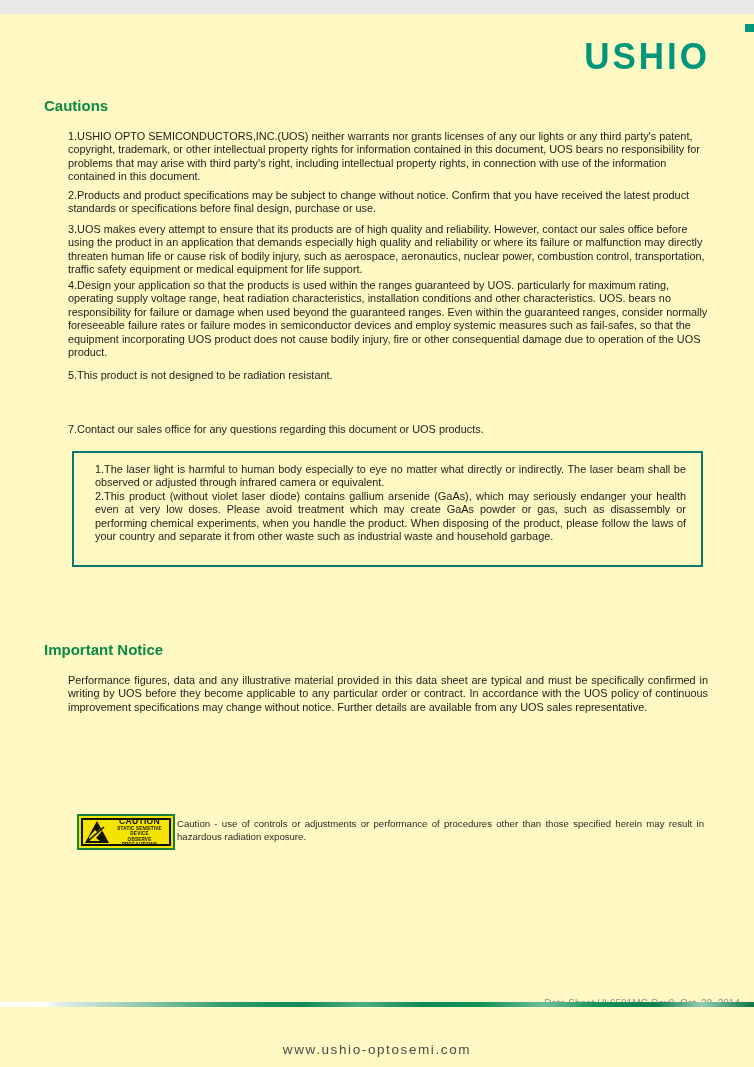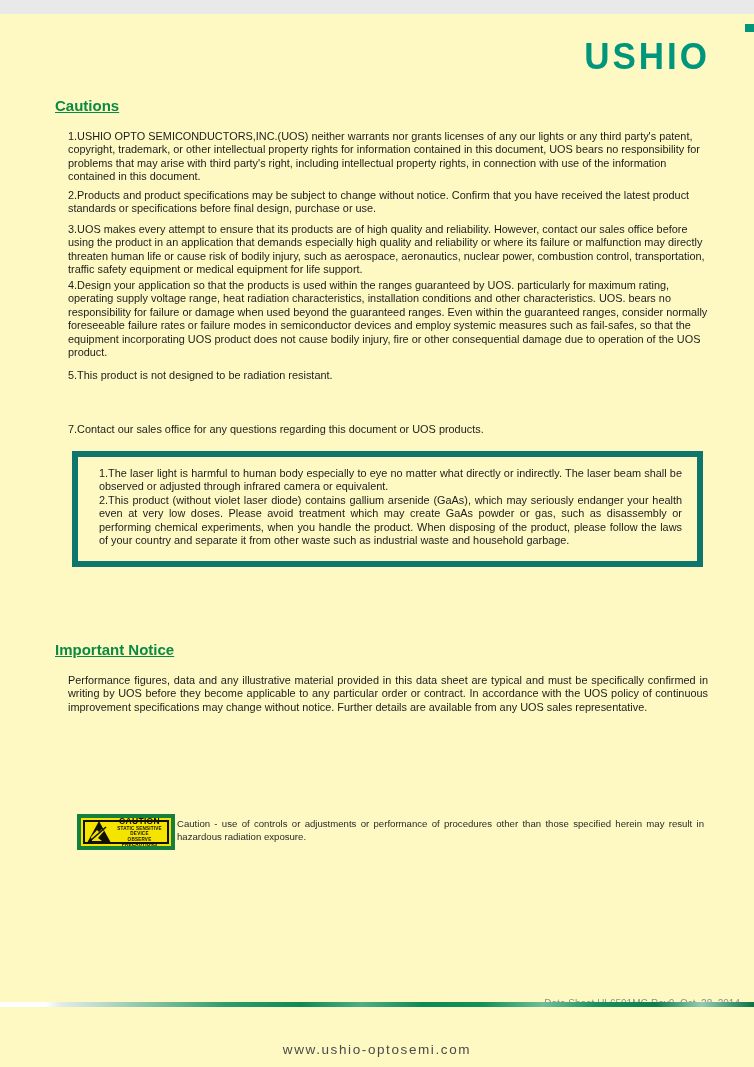--- a/index.html
+++ b/index.html
@@ -28,25 +28,24 @@
   .edge-mark {
     position: absolute;
     top: 10px;
     right: 0;
     width: 9px;
     height: 8px;
     background: #00967B;
   }
   .section-title {
     position: absolute;
-    left: 55px;
+    left: 44px;
     font-size: 15px;
     font-weight: bold;
     color: #0B8A45;
-    text-decoration: underline;
   }
   .title-cautions { top: 83px; }
   .title-notice { top: 627px; }
   .body-text {
     position: absolute;
     left: 68px;
     width: 640px;
     font-size: 10.9px;
     line-height: 13.4px;
     color: #1c1c1c;
@@ -57,40 +56,40 @@
   .p4 { top: 265px; }
   .p5 { top: 355px; }
   .p6 { top: 375px; }
   .p7 { top: 409px; }
   .warning-box {
     position: absolute;
     left: 72px;
     top: 437px;
     width: 631px;
     height: 116px;
-    border: 6px solid #0f766e;
+    border: 2px solid #0f766e;
     padding: 10px 15px 0 21px;
   }
   .warning-box .wb-item {
     font-size: 10.9px;
     line-height: 13.4px;
     text-align: justify;
   }
   .notice-body {
     top: 660px;
     text-align: justify;
   }
   .esd-label {
     position: absolute;
     left: 77px;
     top: 800px;
     width: 98px;
     height: 36px;
     background: #F5E400;
-    border: 4px solid #15803d;
+    border: 2px solid #15803d;
     padding: 2px;
   }
   .esd-inner {
     width: 100%;
     height: 100%;
     border: 2px solid #111100;
     background: #F5E400;
     display: flex;
     align-items: center;
   }

